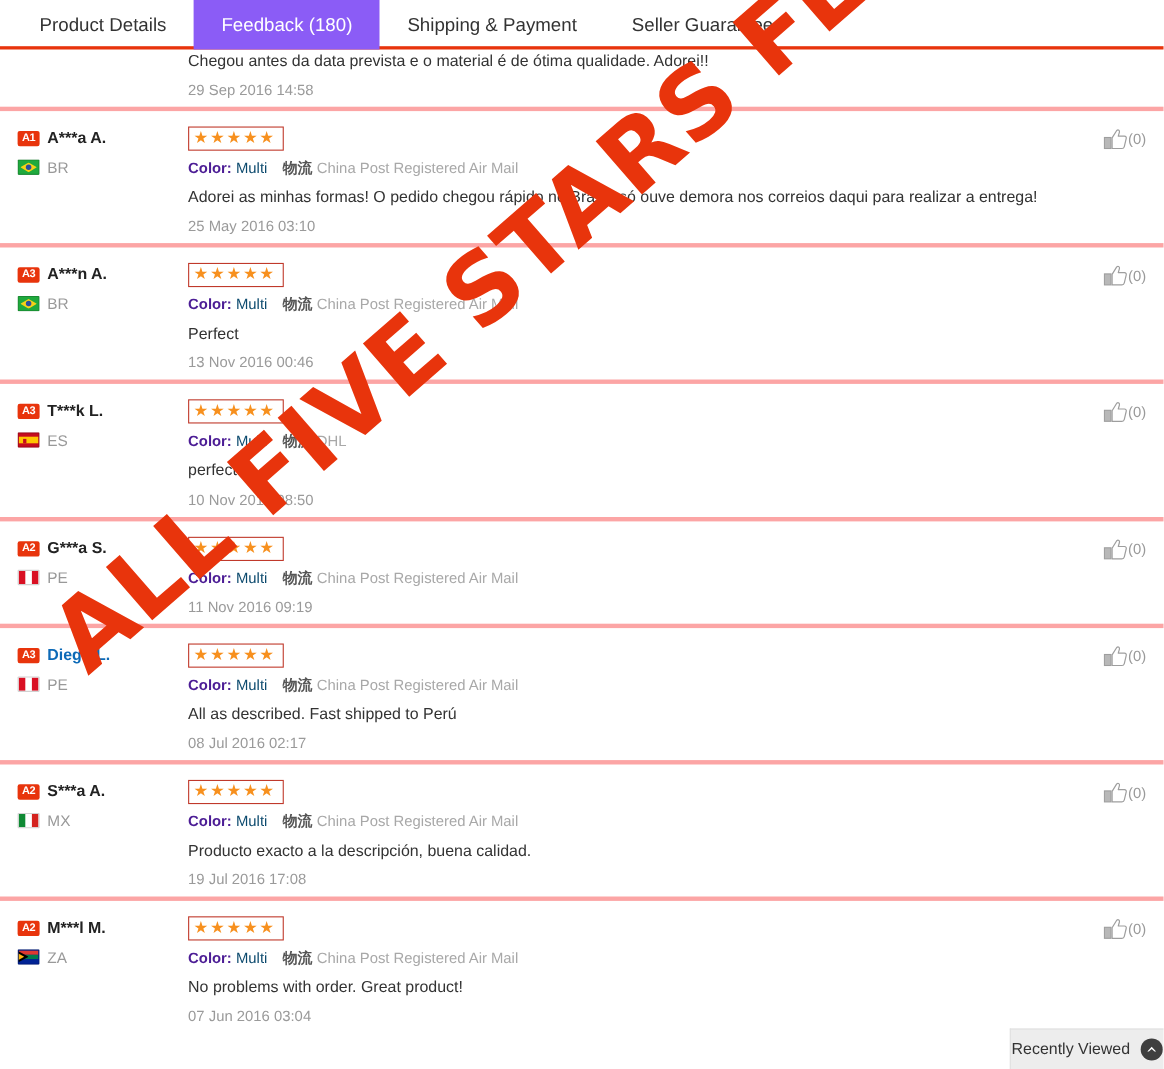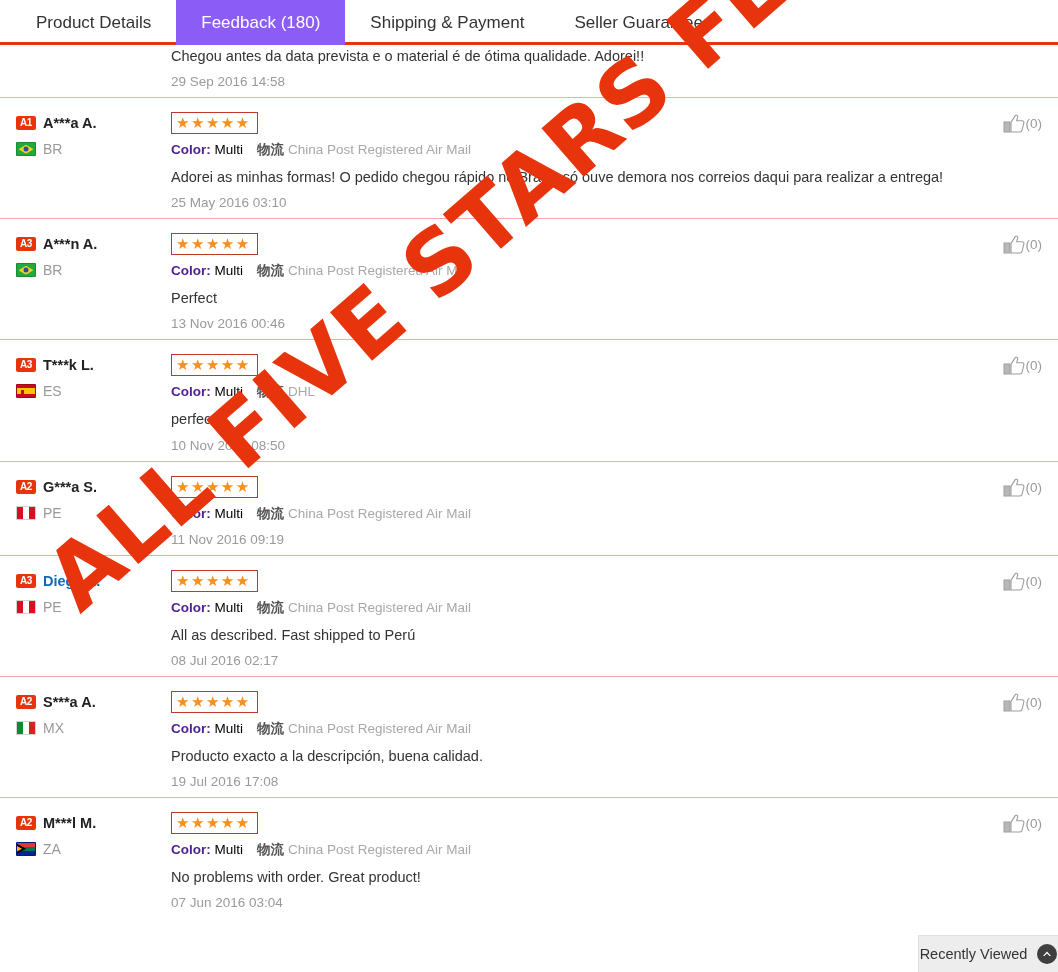--- a/index.html
+++ b/index.html
@@ -38,21 +38,21 @@
     color: #ffffff;
   }
 
   
   .reviews { position: relative; }
 
   .review-row {
     position: relative;
     display: flex;
     padding: 14px 16px 8px 16px;
-    border-top: 1px solid #fca5a5;
+    border-top: 4px solid #fca5a5;
   }
   .review-row.first { border-top: none; padding-top: 2px; }
 
   .col-user {
     width: 155px;
     flex: 0 0 155px;
     padding-top: 2px;
   }
   .user-line {
     display: flex; align-items: center; gap: 7px;
@@ -148,21 +148,21 @@
     display: inline-block;
     border: 1px solid #c0392b;
     padding: 2px 6px 2px 4px;
     line-height: 1;
     margin-bottom: 7px;
   }
   .stars { font-size: 15px; color: #f7901e; letter-spacing: 1.5px; line-height: 1; white-space: nowrap; }
 
   .meta-line { font-size: 13.5px; color: #9a9a9a; margin-bottom: 9px; white-space: nowrap; }
   .meta-label { color: #4c1d95; font-weight: bold; }
-  .meta-val { color: #000000; text-align: center; }
+  .meta-val { color: #0c4a6e; text-align: center; }
   .meta-cn { color: #555555; font-weight: bold; margin-left: 14px; font-family: "DejaVu Sans", sans-serif; }
   .meta-ship { color: #a8a8a8; margin-left: 4px; }
 
   .review-text { font-size: 14.5px; color: #333333; margin-bottom: 9px; line-height: 1.25; }
   .review-date { font-size: 13.5px; color: #9a9a9a; }
 
   
   .col-help {
     width: 80px; flex: 0 0 80px;
     display: flex; align-items: flex-start; justify-content: flex-end;

